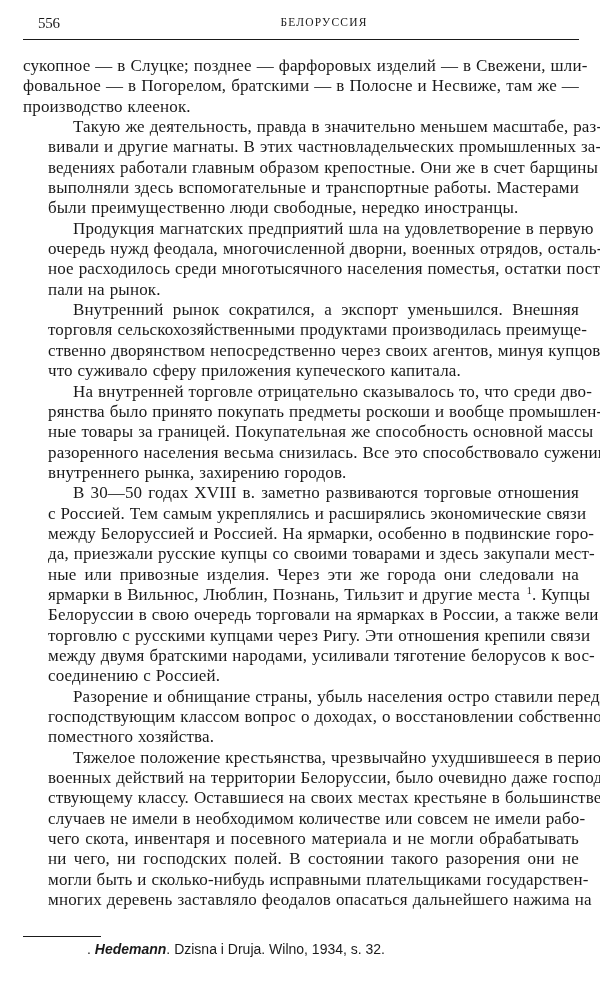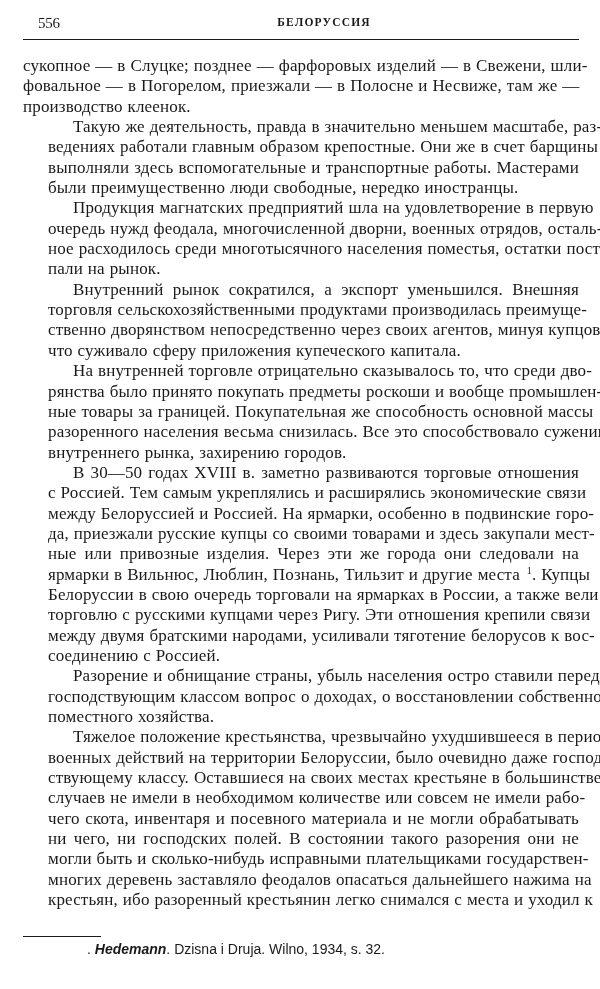--- a/index.html
+++ b/index.html
@@ -38,21 +38,21 @@
     letter-spacing: -0.3px;
   }
   .section-title {
     position: absolute;
     left: 0;
     right: 0;
     top: 1px;
     text-align: center;
     font-size: 11.5px;
     letter-spacing: 1.2px;
-    font-weight: bold;
+    font-weight: normal;
     padding-left: 20px;
   }
   .head-rule {
     position: absolute;
     top: 39px;
     left: 0;
     width: 556px;
     height: 0;
     border-top: 1.6px solid #1a1a1a;
   }
@@ -123,25 +123,26 @@
 
   <div class="running-head">
     <span class="page-number">556</span>
     <span class="section-title">БЕЛОРУССИЯ</span>
   </div>
   <div class="head-rule"></div>
 
   <div class="body-text" id="body-text">
       <p class="cont">
         <span class="line">сукопное — в Слуцке; позднее — фарфоровых изделий — в Свежени, шли-</span>
-        <span class="line">фовальное — в Погорелом, приезжали — в Полосне и Несвиже, там же —</span>
+        <span class="line">фовальное — в Погорелом, братскими — в Полосне и Несвиже, там же —</span>
         <span class="line last">производство клеенок.</span>
       </p>
       <p>
         <span class="line indent">Такую же деятельность, правда в значительно меньшем масштабе, раз-</span>
+        <span class="line">вивали и другие магнаты. В этих частновладельческих промышленных за-</span>
         <span class="line">ведениях работали главным образом крепостные. Они же в счет барщины</span>
         <span class="line">выполняли здесь вспомогательные и транспортные работы. Мастерами</span>
         <span class="line last">были преимущественно люди свободные, нередко иностранцы.</span>
       </p>
       <p>
         <span class="line indent">Продукция магнатских предприятий шла на удовлетворение в первую</span>
         <span class="line">очередь нужд феодала, многочисленной дворни, военных отрядов, осталь-</span>
         <span class="line">ное расходилось среди многотысячного населения поместья, остатки посту-</span>
         <span class="line last">пали на рынок.</span>
       </p>
@@ -177,21 +178,20 @@
       </p>
       <p>
         <span class="line indent">Тяжелое положение крестьянства, чрезвычайно ухудшившееся в период</span>
         <span class="line">военных действий на территории Белоруссии, было очевидно даже господ-</span>
         <span class="line">ствующему классу. Оставшиеся на своих местах крестьяне в большинстве</span>
         <span class="line">случаев не имели в необходимом количестве или совсем не имели рабо-</span>
         <span class="line">чего скота, инвентаря и посевного материала и не могли обрабатывать</span>
         <span class="line">ни чего, ни господских полей. В состоянии такого разорения они не</span>
         <span class="line">могли быть и сколько-нибудь исправными плательщиками государствен-</span>
         <span class="line">многих деревень заставляло феодалов опасаться дальнейшего нажима на</span>
-        <span class="line last">крестьян, ибо разоренный крестьянин легко снимался с места и уходил к</span>
       </p>
     </div>
 
   <div class="fn-rule"></div>
   <div class="footnote">
     <span>.</span>
     <span class="author">Hedemann</span><span>. Dzisna i Druja. Wilno, 1934, s. 32.</span>
   </div>
 
 </div>

